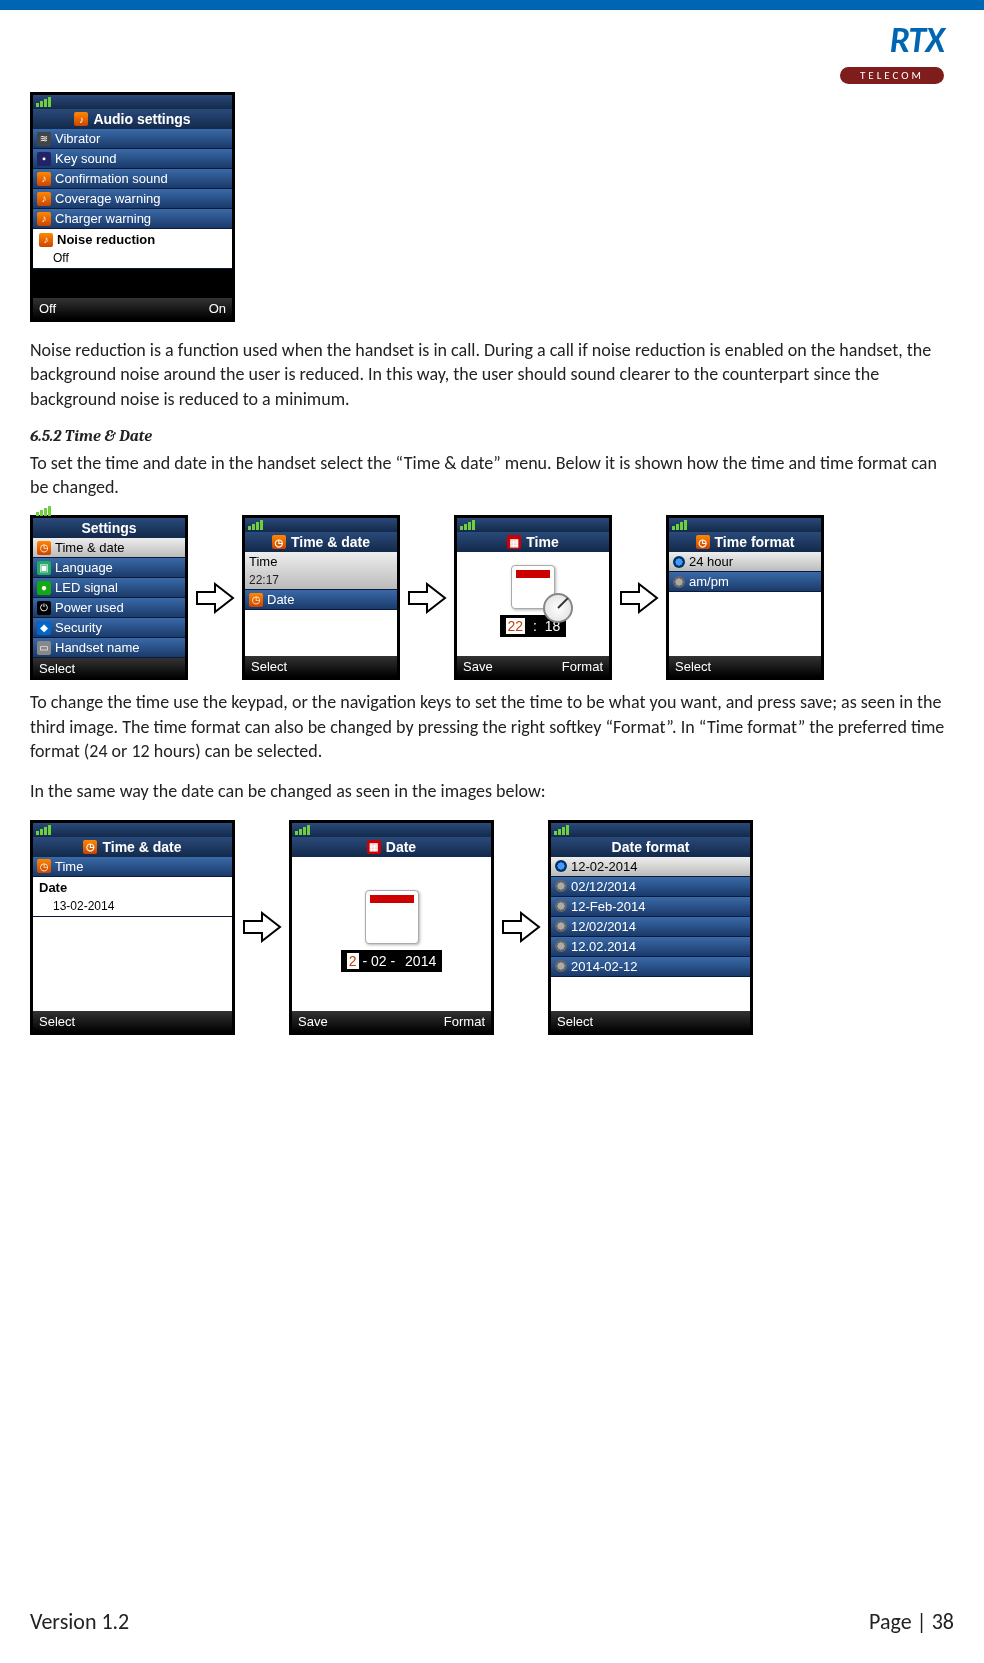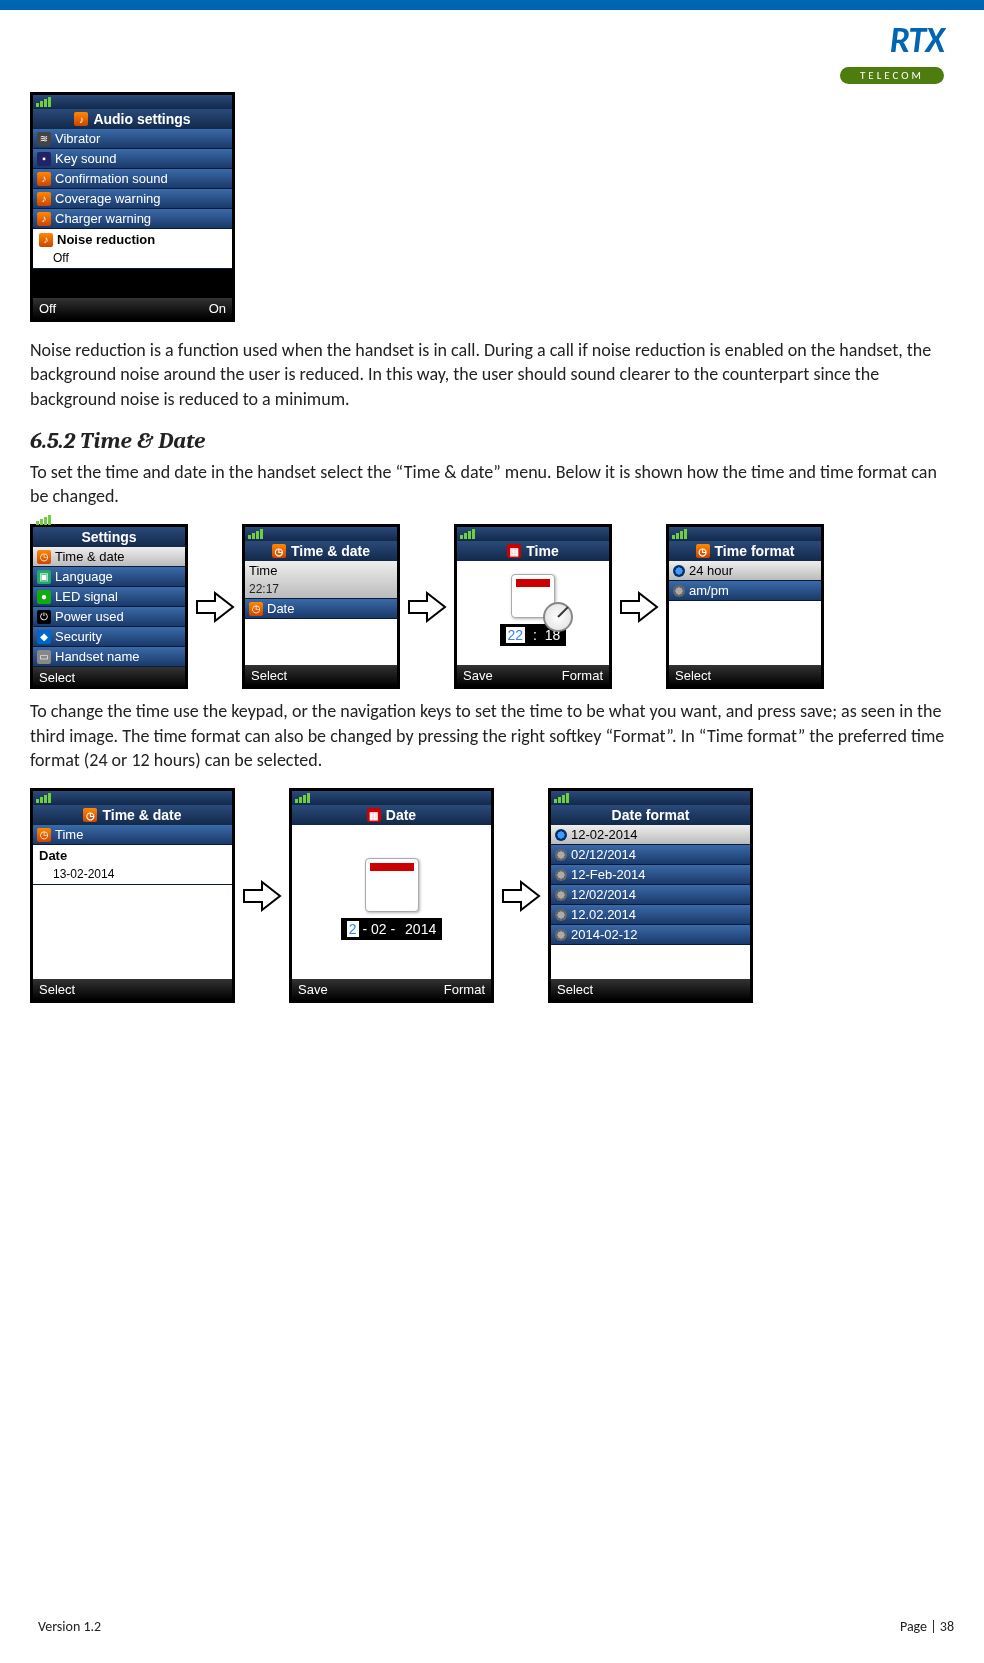--- a/index.html
+++ b/index.html
@@ -9,21 +9,21 @@
     font-family: Calibri, Arial, sans-serif;
     font-size: 18px;
     color: #222;
     position: relative;
     background: #fff;
   }
   .topbar { height: 10px; background: #0066b3; }
   .logo-wrap { text-align: right; padding: 8px 40px 4px; }
   .logo { display: inline-block; }
   .logo-rtx { font-size: 36px; font-weight: 900; font-style: italic; letter-spacing: -1px; color: #0066b3; }
-  .logo-pill { display:inline-block; background:#4d7c0f; color:#fff; font-size:11px; letter-spacing:3px; padding:2px 20px; border-radius:12px; margin-top:-4px; }
+  .logo-pill { display:inline-block; background:#7f1d1d; color:#fff; font-size:11px; letter-spacing:3px; padding:2px 20px; border-radius:12px; margin-top:-4px; }
   .content { padding: 4px 30px 0 30px; }
   .phone {
     display: inline-block;
     border: 3px solid #000;
     background: #000;
     color: #fff;
     font-family: Arial, sans-serif;
     font-size: 14px;
     vertical-align: middle;
   }
@@ -50,31 +50,31 @@
   .ico-clock { background:linear-gradient(#f80,#c40); color:#fff;}
   .ico-lang { background:#2a6; color:#fff;}
   .ico-led { background:#1a1; color:#fff;}
   .ico-pwr { background:#000; color:#fff;}
   .ico-sec { background:#06c; color:#fff;}
   .ico-name { background:#888; color:#fff;}
   .ico-cal { background:#c00; color:#fff;}
   .ico-radio { width:12px; height:12px; border-radius:50%; background:radial-gradient(circle, #49f 40%, #036 45%, #036 100%); display:inline-block;}
   .ico-radio.off { background:radial-gradient(circle, #aaa 40%, #666 45%, #666 100%);}
   .time-input { background:#000; color:#fff; padding:3px 6px; margin:6px; font-size:14px;}
-  .hl { background:#fff; color:#3b82f6; padding:0 2px;}
+  .hl { background:#fff; color:#c2410c; padding:0 2px;}
   .calendar-ico { width:44px; height:44px; background:#fff; border:1px solid #aaa; border-radius:4px; box-shadow:1px 1px 3px rgba(0,0,0,.3); display:flex; align-items:center; justify-content:center; position:relative;}
   .calendar-ico::before { content:''; position:absolute; top:4px; left:4px; right:4px; height:8px; background:#c00;}
   .clock-ico { width:44px; height:44px; border-radius:50%; background:radial-gradient(#fff,#ddd); border:2px solid #888; position:relative;}
   .clock-ico::after{content:'';position:absolute;left:50%;top:50%;width:2px;height:14px;background:#333;transform-origin:bottom;transform:translate(-50%,-100%) rotate(45deg);}
   .para { margin: 16px 0; line-height: 1.35; }
-  h3.section { font-family: Cambria, Georgia, serif; font-style: italic; font-weight: bold; font-size: 23px; margin: 14px 0 6px; }
+  h3.section { font-family: Cambria, Georgia, serif; font-style: italic; font-weight: bold; font-size: 16px; margin: 14px 0 6px; }
   .row { display:flex; align-items:center; gap:4px; margin: 10px 0;}
   .arrow { width:46px; height:36px; display:flex; align-items:center; justify-content:center;}
   .arrow svg { width:40px; height:32px;}
-  .footer { position:absolute; bottom:28px; left:38px; right:30px; display:flex; justify-content:space-between; font-size:14px;}
+  .footer { position:absolute; bottom:28px; left:30px; right:30px; display:flex; justify-content:space-between; font-size:22px;}
 </style>
 </head>
 <body>
 
 <div class="topbar"></div>
 <div class="logo-wrap">
   <div class="logo">
     <div class="logo-rtx">RTX</div>
     <div style="text-align:center;"><span class="logo-pill">TELECOM</span></div>
   </div>
@@ -289,20 +289,21 @@
       <div style="flex:1;background:#fff;"></div>
       <div class="ph-soft">
             <span>Select</span>
             <span></span>
           </div>
     </div>
       </div>
   </div>
 
   <p class="para" style="margin-top:6px;">To change the time use the keypad, or the navigation keys to set the time to be what you want, and press save; as seen in the third image. The time format can also be changed by pressing the right softkey “Format”.  In “Time format” the preferred time format (24 or 12 hours) can be selected.</p>
+  <p class="para">In the same way the date can be changed as seen in the images below:</p>
 
   
   <div class="row">
 
     <div class="phone phone-md">
         <div class="ph-inner">
       <div class="ph-status">
             <div class="sigbars">
               <span></span>
               <span></span>

